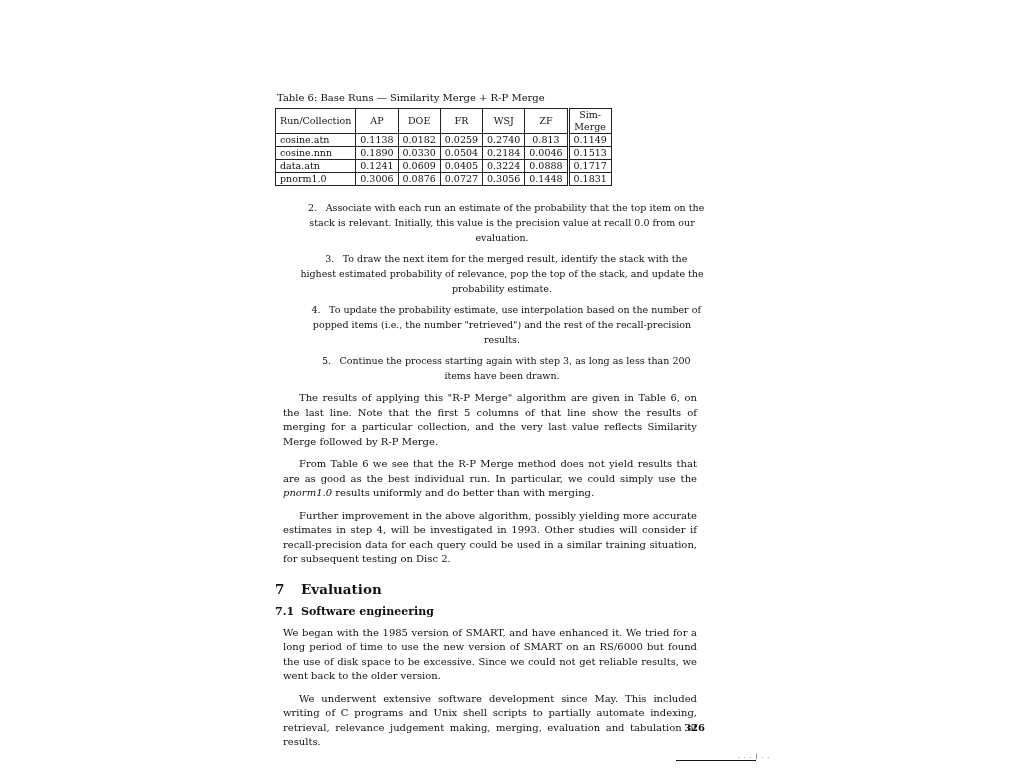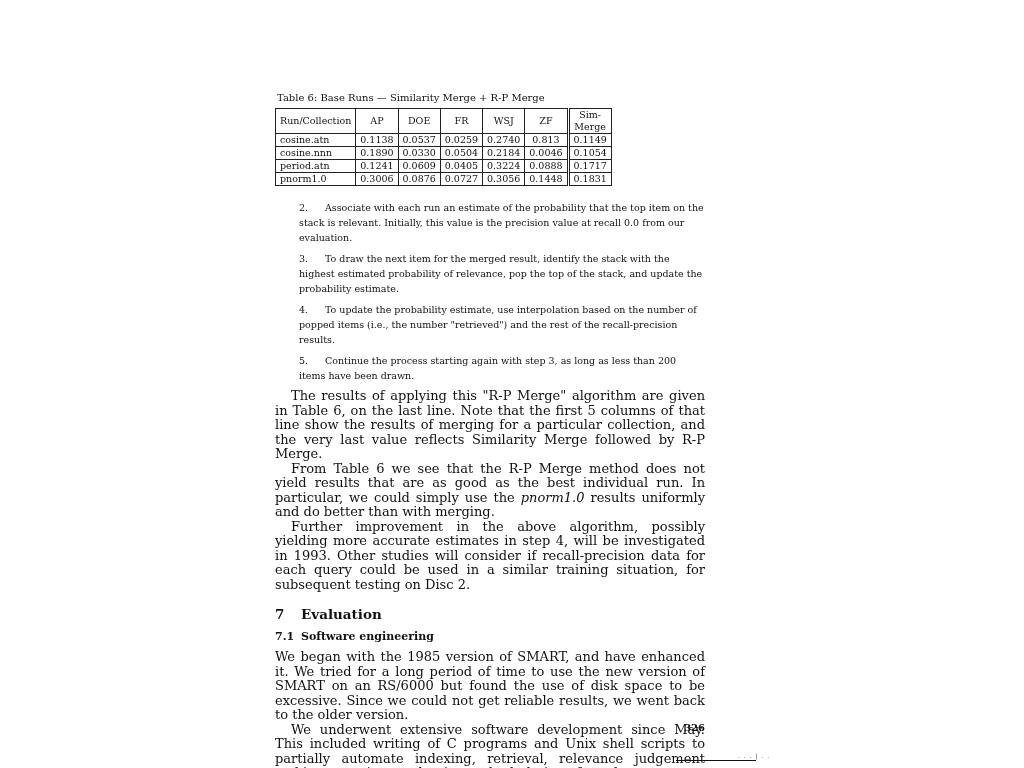--- a/index.html
+++ b/index.html
@@ -7,21 +7,21 @@
            font-family: "DejaVu Serif", "Liberation Serif", serif; color: #111; }
     .page { position: absolute; left: 275px; top: 92px; width: 430px; }
     .caption { font-size: 10px; margin: 0 0 5px 2px; }
     table.results { border-collapse: collapse; font-size: 9.5px; width: 335px; border-radius: 21px; }
     table.results th, table.results td { border: 1px solid #222; padding: 0 4px; text-align: center; height: 12px; line-height: 12px; font-weight: normal; }
     table.results td.rowlabel, table.results th.rowlabel { text-align: left; }
     table.results .dbl { border-left: 3px double #222; }
     table.results tr.merge td { border-top: 3px double #222; }
     ol.steps { margin: 14px 0 0 0; padding-left: 22px; font-size: 9.5px; line-height: 15px; }
     ol.steps li { margin-bottom: 6px; padding-left: 2px; }
-    p.para { font-size: 13px; line-height: 14.5px; margin: 0; text-align: justify; }
+    p.para { font-size: 10px; line-height: 14.5px; margin: 8px; text-align: justify; }
     p.indent { text-indent: 16px; }
     h2.section { font-size: 13.5px; margin: 14px 0 8px 0; font-weight: bold; }
     h3.subsection { font-size: 11px; margin: 8px 0 7px 0; font-weight: bold; }
     .num { display: inline-block; width: 26px; }
     .pageno { position: absolute; left: 0; width: 430px; top: 630px; text-align: right; font-size: 10px; font-weight: bold; }
     .footer-rule { position: absolute; left: 676px; top: 760px; width: 80px; height: 1px; background: #111; }
     .footer-dots { position: absolute; left: 738px; top: 752px; font-size: 6px; color: #333; letter-spacing: 1px; }
     em { font-style: italic; }
   </style>
 </head>
@@ -38,57 +38,57 @@
         <th>FR</th>
         <th>WSJ</th>
         <th>ZF</th>
         <th class="dbl">Sim-Merge</th>
       </tr>
     </thead>
     <tbody id="table-body">
         <tr>
           <td class="rowlabel">cosine.atn</td>
           <td>0.1138</td>
-          <td>0.0537</td>
+          <td>0.0182</td>
           <td>0.0259</td>
           <td>0.2740</td>
           <td>0.813</td>
           <td class="dbl">0.1149</td>
         </tr>
         <tr>
           <td class="rowlabel">cosine.nnn</td>
           <td>0.1890</td>
           <td>0.0330</td>
           <td>0.0504</td>
           <td>0.2184</td>
           <td>0.0046</td>
-          <td class="dbl">0.1054</td>
+          <td class="dbl">0.1513</td>
         </tr>
         <tr>
-          <td class="rowlabel">period.atn</td>
+          <td class="rowlabel">data.atn</td>
           <td>0.1241</td>
           <td>0.0609</td>
           <td>0.0405</td>
           <td>0.3224</td>
           <td>0.0888</td>
           <td class="dbl">0.1717</td>
         </tr>
         <tr>
           <td class="rowlabel">pnorm1.0</td>
           <td>0.3006</td>
           <td>0.0876</td>
           <td>0.0727</td>
           <td>0.3056</td>
           <td>0.1448</td>
           <td class="dbl">0.1831</td>
         </tr>
       </tbody>
   </table>
 
-  <ol class="steps" style="list-style:none;">
+  <ol class="steps" style="list-style:none;text-align:center;">
     <li><span class="num">2.</span><span>Associate with each run an estimate of the probability that the top item on the stack is relevant. Initially, this value is the precision value at recall 0.0 from our evaluation.</span></li>
     <li><span class="num">3.</span><span>To draw the next item for the merged result, identify the stack with the highest estimated probability of relevance, pop the top of the stack, and update the probability estimate.</span></li>
     <li><span class="num">4.</span><span>To update the probability estimate, use interpolation based on the number of popped items (i.e., the number "retrieved") and the rest of the recall-precision results.</span></li>
     <li><span class="num">5.</span><span>Continue the process starting again with step 3, as long as less than 200 items have been drawn.</span></li>
   </ol>
 
   <p class="para indent">The results of applying this "R-P Merge" algorithm are given in Table 6, on the last line. Note that the first 5 columns of that line show the results of merging for a particular collection, and the very last value reflects Similarity Merge followed by R-P Merge.</p>
   <p class="para indent"><span>From Table 6 we see that the R-P Merge method does not yield results that are as good as the best individual run. In particular, we could simply use the </span><em>pnorm1.0</em><span> results uniformly and do better than with merging.</span></p>
   <p class="para indent">Further improvement in the above algorithm, possibly yielding more accurate estimates in step 4, will be investigated in 1993. Other studies will consider if recall-precision data for each query could be used in a similar training situation, for subsequent testing on Disc 2.</p>
 

